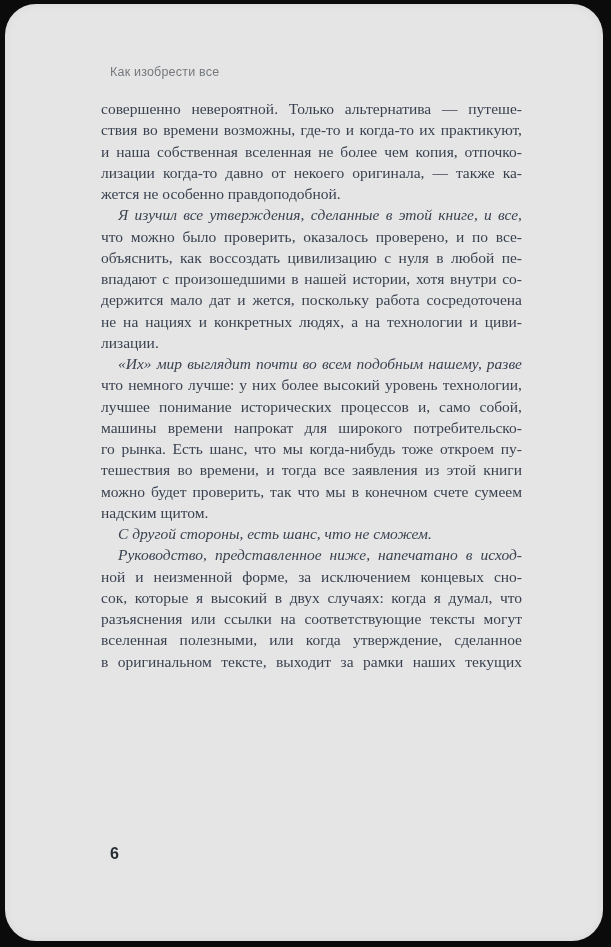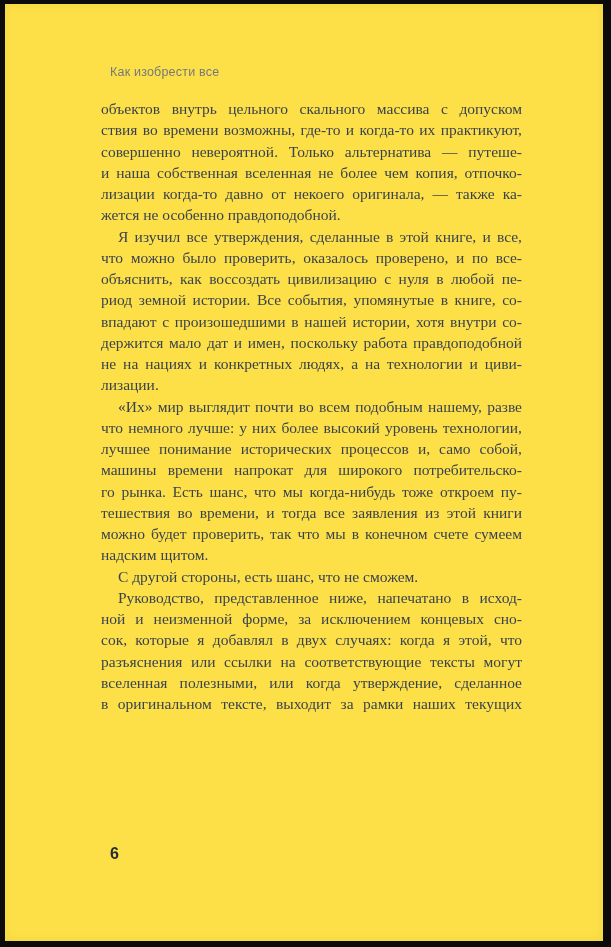--- a/index.html
+++ b/index.html
@@ -13,22 +13,23 @@
     position: relative;
     overflow: hidden;
     font-family: "Liberation Serif", "DejaVu Serif", serif;
   }
   .page {
     position: absolute;
     left: 5px;
     top: 4px;
     right: 8px;
     bottom: 6px;
-    background: #fde047;
+    background: #e5e5e5;
     box-shadow: inset 0 0 10px rgba(0,0,0,0.06);
+    border-radius: 31px;
   }
   .running-head {
     position: absolute;
     left: 105px;
     top: 61px;
     font-family: "Liberation Sans", "DejaVu Sans", sans-serif;
     font-size: 12.5px;
     line-height: 15px;
     color: #75797d;
     letter-spacing: 0.2px;
@@ -49,73 +50,72 @@
     white-space: nowrap;
     text-align: justify;
     text-align-last: justify;
     height: 21.25px;
   }
   .line.pend {
     text-align-last: left;
   }
   .line.indent {
     text-indent: 17px;
+    font-style: italic;
   }
   .page-number {
     position: absolute;
     left: 105px;
     top: 841px;
     font-family: "Liberation Sans", "DejaVu Sans", sans-serif;
     font-weight: bold;
     font-size: 16px;
     color: #262c35;
   }
 </style>
 </head>
 <body>
 
 <div class="page">
   <div class="running-head">Как изобрести все</div>
 
   <div class="text-block">
       <div class="paragraph">
-        <div class="line">объектов внутрь цельного скального массива с допуском</div>
+        <div class="line">совершенно невероятной. Только альтернатива — путеше-</div>
         <div class="line">ствия во времени возможны, где-то и когда-то их практикуют,</div>
-        <div class="line">совершенно невероятной. Только альтернатива — путеше-</div>
         <div class="line">и наша собственная вселенная не более чем копия, отпочко-</div>
         <div class="line">лизации когда-то давно от некоего оригинала, — также ка-</div>
         <div class="line pend">жется не особенно правдоподобной.</div>
       </div>
       <div class="paragraph">
         <div class="line indent">Я изучил все утверждения, сделанные в этой книге, и все,</div>
         <div class="line">что можно было проверить, оказалось проверено, и по все-</div>
         <div class="line">объяснить, как воссоздать цивилизацию с нуля в любой пе-</div>
-        <div class="line">риод земной истории. Все события, упомянутые в книге, со-</div>
         <div class="line">впадают с произошедшими в нашей истории, хотя внутри со-</div>
-        <div class="line">держится мало дат и имен, поскольку работа правдоподобной</div>
+        <div class="line">держится мало дат и жется, поскольку работа сосредоточена</div>
         <div class="line">не на нациях и конкретных людях, а на технологии и циви-</div>
         <div class="line pend">лизации.</div>
       </div>
       <div class="paragraph">
         <div class="line indent">«Их» мир выглядит почти во всем подобным нашему, разве</div>
         <div class="line">что немного лучше: у них более высокий уровень технологии,</div>
         <div class="line">лучшее понимание исторических процессов и, само собой,</div>
         <div class="line">машины времени напрокат для широкого потребительско-</div>
         <div class="line">го рынка. Есть шанс, что мы когда-нибудь тоже откроем пу-</div>
         <div class="line">тешествия во времени, и тогда все заявления из этой книги</div>
         <div class="line">можно будет проверить, так что мы в конечном счете сумеем</div>
         <div class="line pend">надским щитом.</div>
       </div>
       <div class="paragraph">
         <div class="line pend indent">С другой стороны, есть шанс, что не сможем.</div>
       </div>
       <div class="paragraph">
         <div class="line indent">Руководство, представленное ниже, напечатано в исход-</div>
         <div class="line">ной и неизменной форме, за исключением концевых сно-</div>
-        <div class="line">сок, которые я добавлял в двух случаях: когда я этой, что</div>
+        <div class="line">сок, которые я высокий в двух случаях: когда я думал, что</div>
         <div class="line">разъяснения или ссылки на соответствующие тексты могут</div>
         <div class="line">вселенная полезными, или когда утверждение, сделанное</div>
         <div class="line">в оригинальном тексте, выходит за рамки наших текущих</div>
       </div>
     </div>
 
   <div class="page-number">6</div>
 </div>
 
 </body></html>

